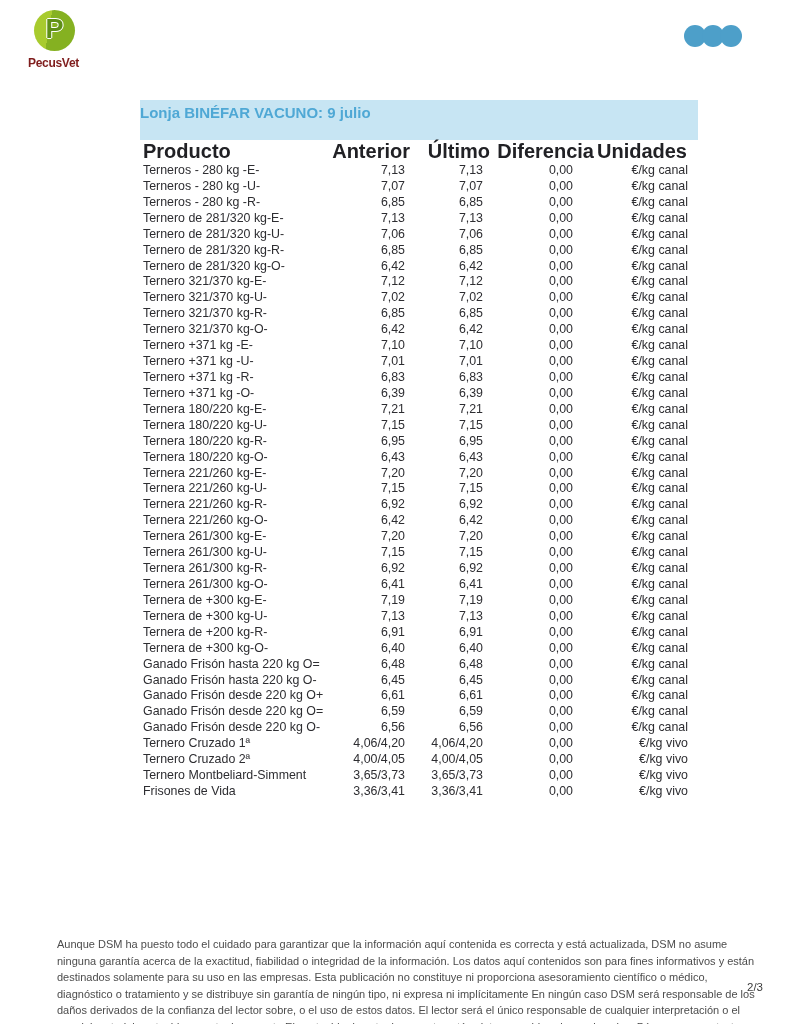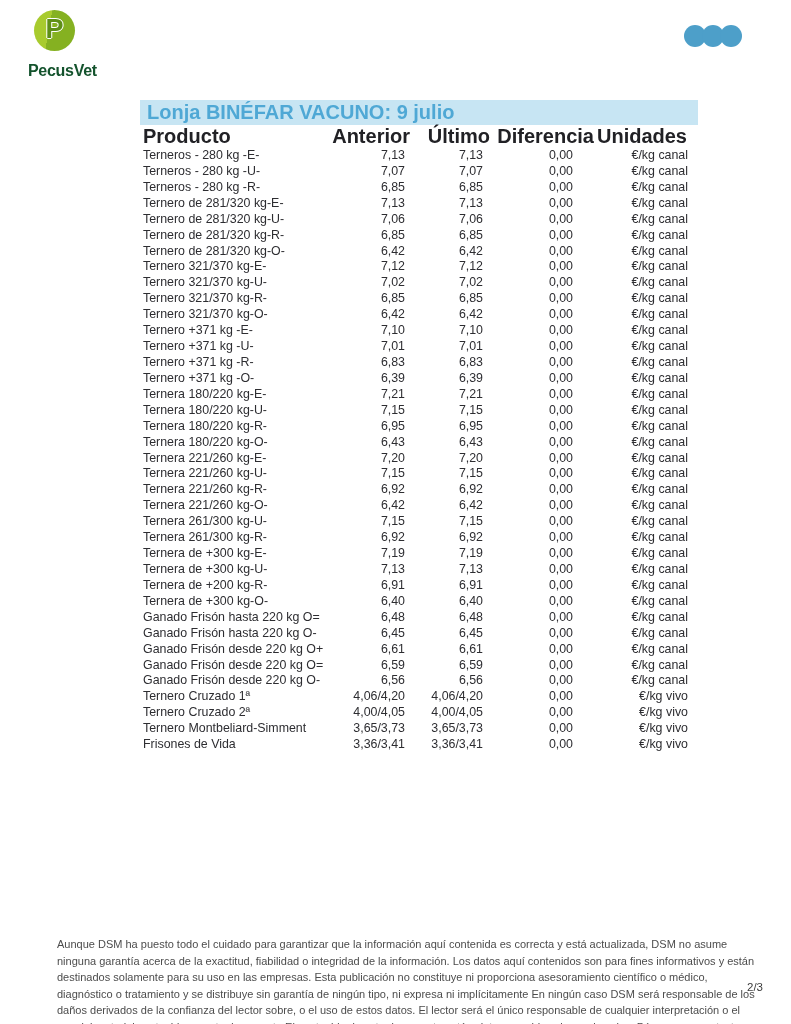--- a/index.html
+++ b/index.html
@@ -17,34 +17,34 @@
     background:linear-gradient(100deg, #a8cb2e 38%, #85b121 38%);
     display:flex; align-items:center; justify-content:center;
     margin-left:6px;
   }
   .logo-icon span {
     font-size:27px; font-weight:bold; color:#5e8f17;
     text-shadow:-1px 0 0 #fff, 1px 0 0 #fff, 0 -1px 0 #fff, 0 1px 0 #fff;
     transform:translateY(-1px);
   }
   .brand-name {
-    margin-top:11px; font-size:16px; font-weight:bold;
-    color:#14532d; letter-spacing:-0.3px;
+    margin-top:5px; font-size:12px; font-weight:bold;
+    color:#7f1d1d; letter-spacing:-0.3px;
   }
 
   
   .dots { position:absolute; top:25px; right:49px; display:flex; }
   .dot { width:22px; height:22px; border-radius:50%; }
   .dot + .dot { margin-left:-4px; }
 
   
   .table-wrap { position:absolute; left:140px; top:100px; width:558px; }
   .title-bar {
-    height:25px; line-height:25px; padding-left:7px;
-    font-size:20px; font-weight:bold;
+    height:40px; line-height:25px; 
+    font-size:15px; font-weight:bold;
   }
   table { width:100%; table-layout:fixed; border-collapse:collapse; }
   col.c0 { width:180px; } col.c1 { width:90px; } col.c2 { width:80px; }
   col.c3 { width:104px; } col.c4 { width:104px; }
   thead th {
     font-size:20px; font-weight:bold; color:#212125;
     height:23px; vertical-align:middle; padding:0;
   }
   tbody td {
     font-size:12.4px; color:#2d2d31; height:15.92px;
@@ -264,34 +264,48 @@
             <td>€/kg canal</td>
           </tr>
           <tr>
             <td>Ternera 221/260 kg-O-</td>
             <td>6,42</td>
             <td>6,42</td>
             <td>0,00</td>
             <td>€/kg canal</td>
           </tr>
           <tr>
+            <td>Ternera 261/300 kg-E-</td>
+            <td>7,20</td>
+            <td>7,20</td>
+            <td>0,00</td>
+            <td>€/kg canal</td>
+          </tr>
+          <tr>
             <td>Ternera 261/300 kg-U-</td>
             <td>7,15</td>
             <td>7,15</td>
             <td>0,00</td>
             <td>€/kg canal</td>
           </tr>
           <tr>
             <td>Ternera 261/300 kg-R-</td>
             <td>6,92</td>
             <td>6,92</td>
             <td>0,00</td>
             <td>€/kg canal</td>
           </tr>
           <tr>
+            <td>Ternera 261/300 kg-O-</td>
+            <td>6,41</td>
+            <td>6,41</td>
+            <td>0,00</td>
+            <td>€/kg canal</td>
+          </tr>
+          <tr>
             <td>Ternera de +300 kg-E-</td>
             <td>7,19</td>
             <td>7,19</td>
             <td>0,00</td>
             <td>€/kg canal</td>
           </tr>
           <tr>
             <td>Ternera de +300 kg-U-</td>
             <td>7,13</td>
             <td>7,13</td>

